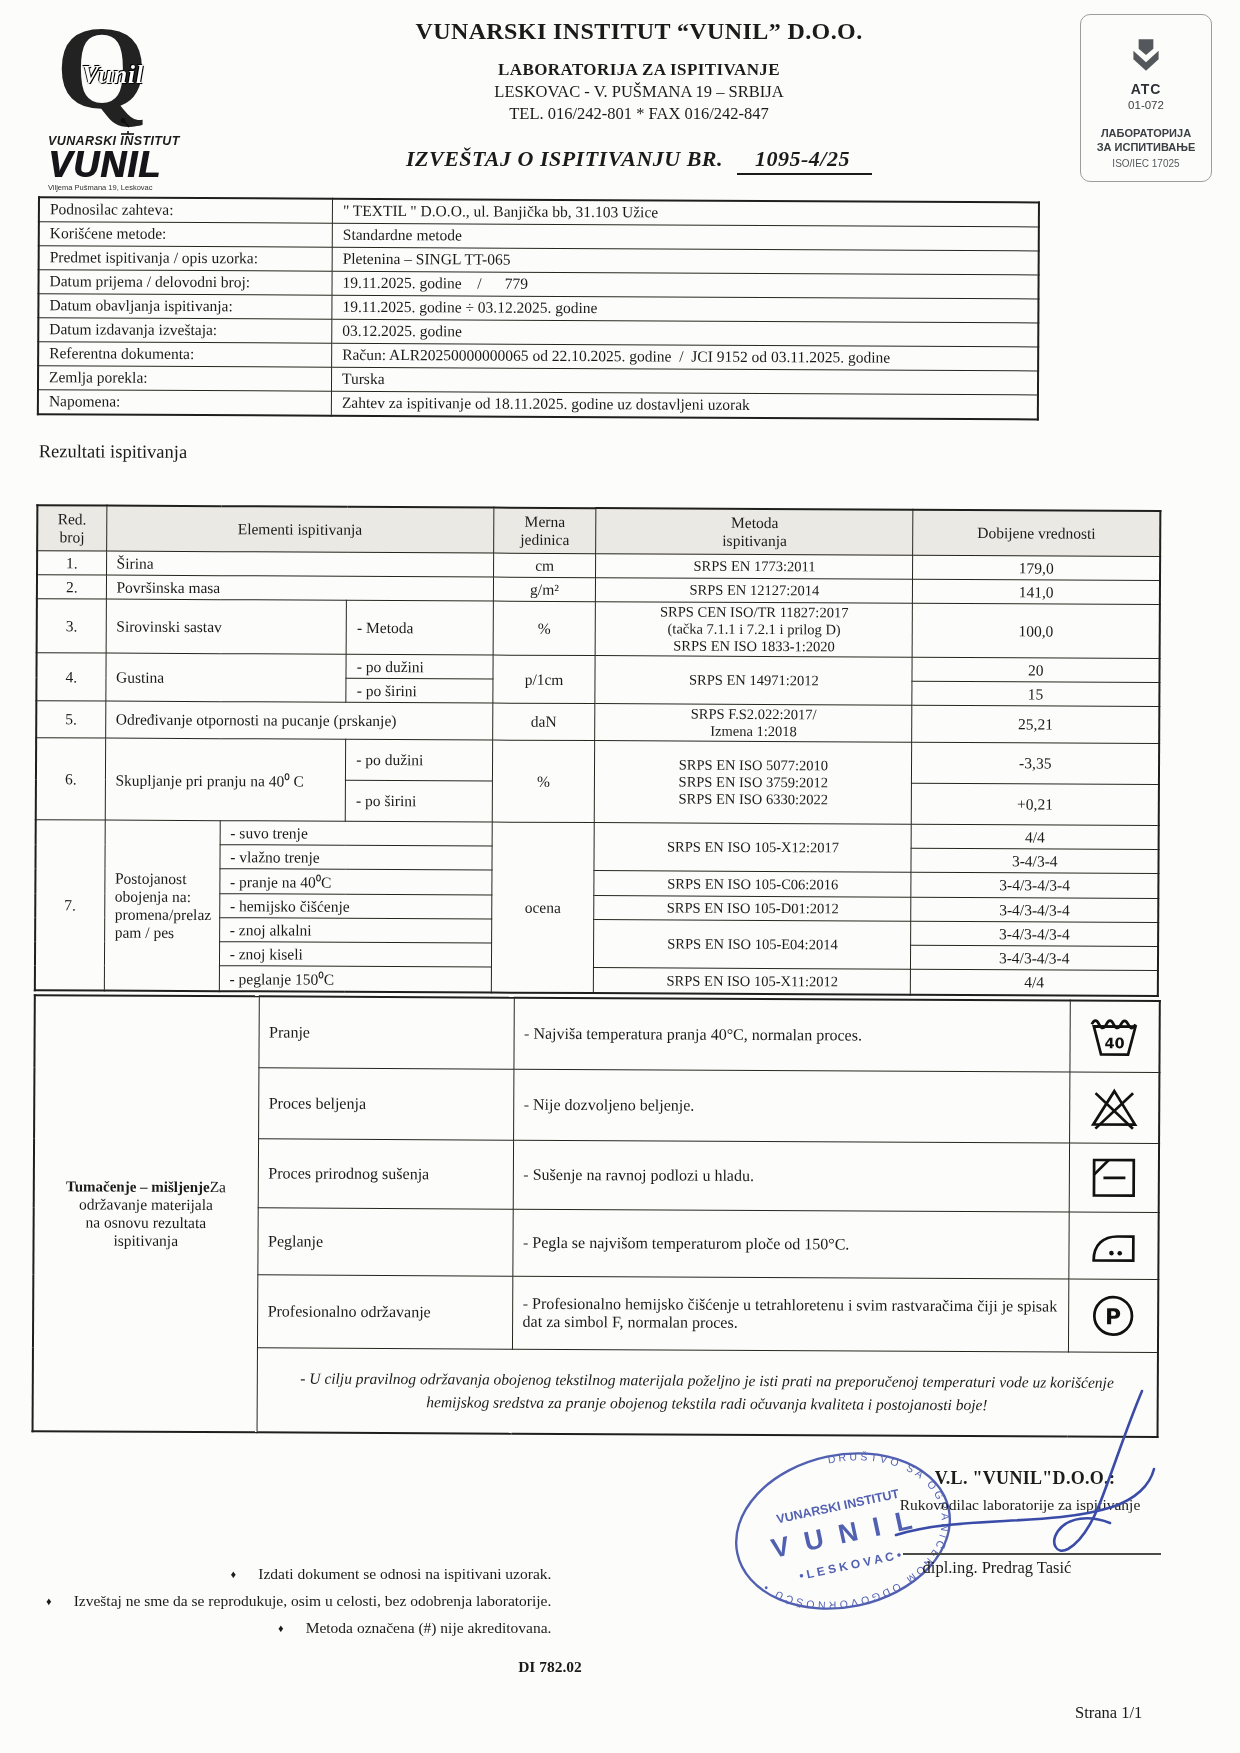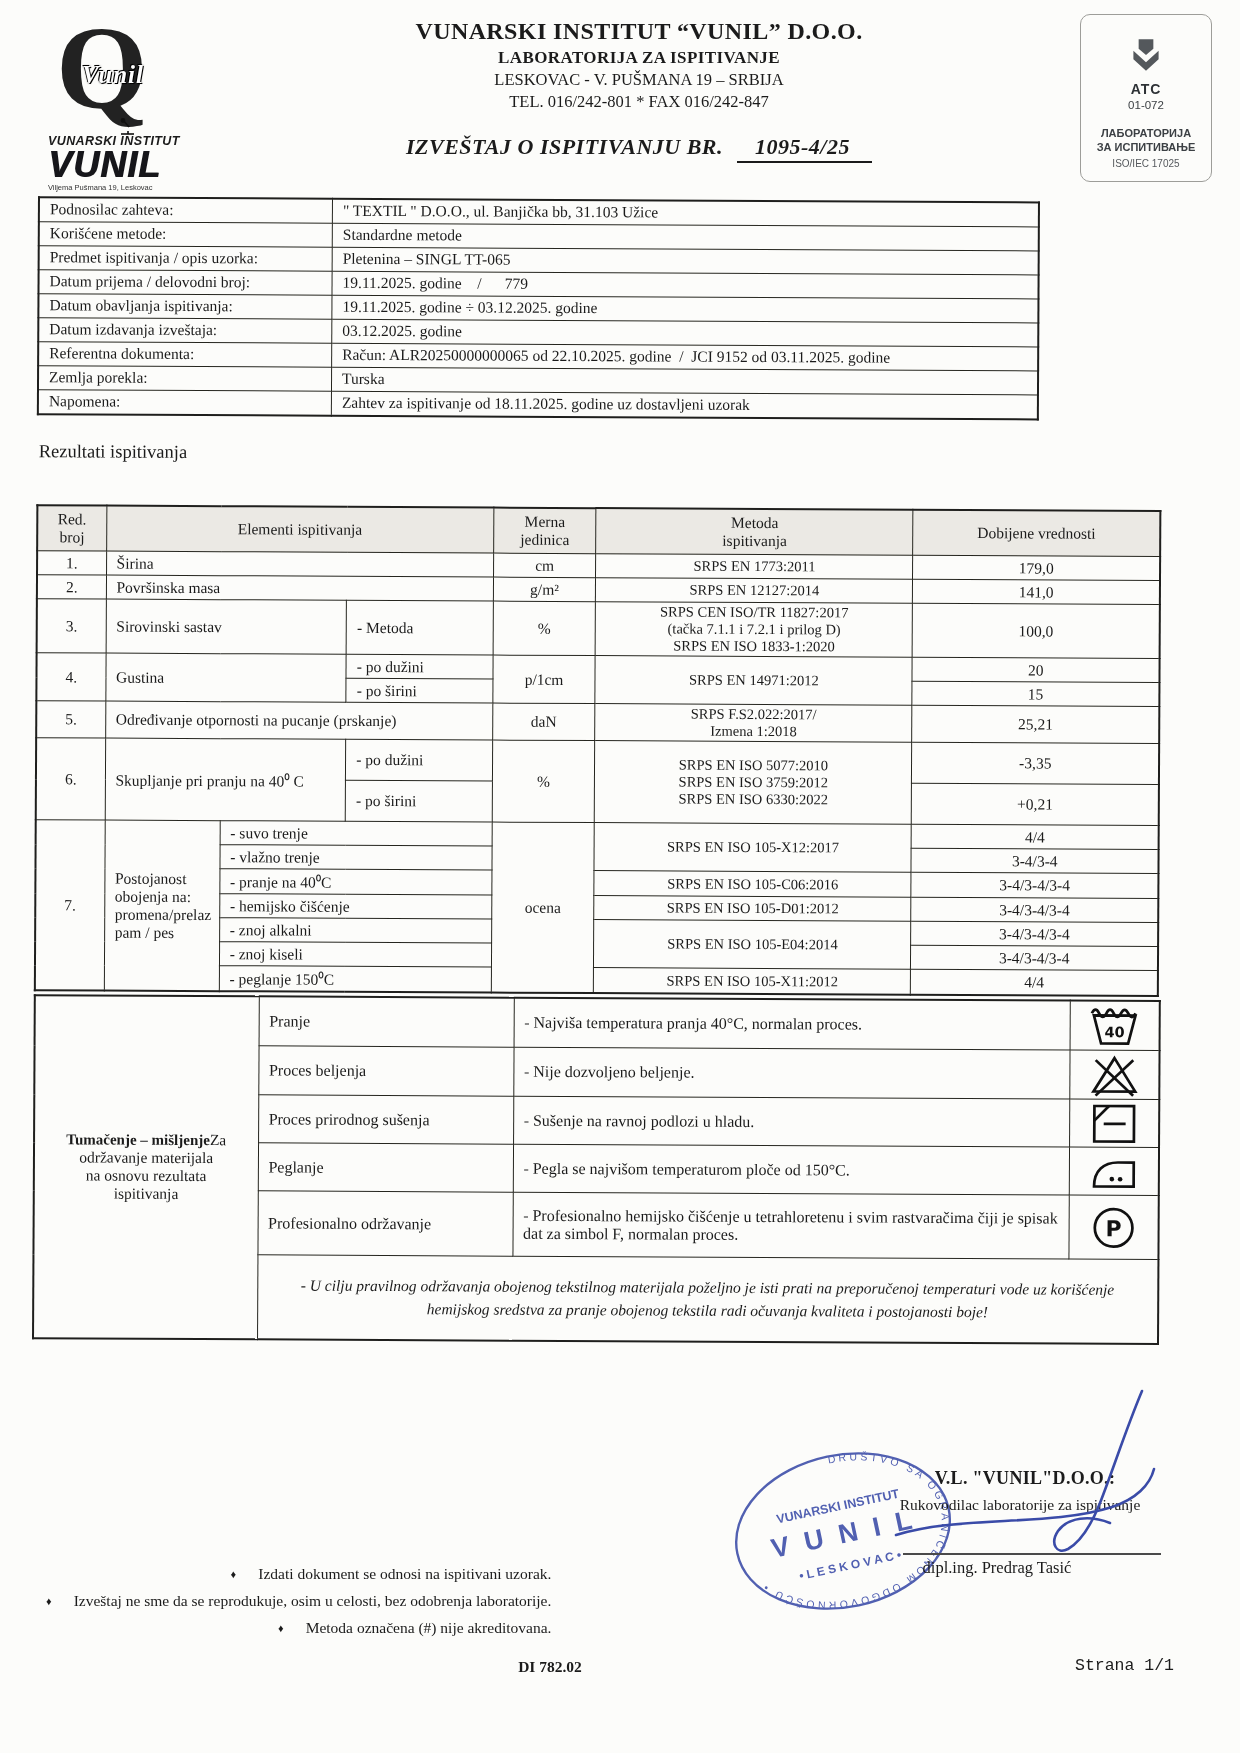--- a/index.html
+++ b/index.html
@@ -13,21 +13,21 @@
                text-shadow:0 0 2px #000,1px 1px 0 #000,-1px -1px 0 #000;letter-spacing:1px;}
   .logo-scope{position:absolute;top:28px;left:62px;}
   .logo-cap{font-family:"Liberation Sans",sans-serif;font-style:italic;font-weight:bold;
             font-size:12.5px;margin-top:6px;letter-spacing:.4px;}
   .logo-word{font-family:"Liberation Sans",sans-serif;font-style:italic;font-weight:bold;
              font-size:36px;line-height:.95;letter-spacing:1px;color:#16161a;
              text-shadow:1px 0 0 #16161a;}
   .logo-sub{font-family:"Liberation Sans",sans-serif;font-size:7.5px;color:#333;margin-top:1px;}
   .hdr-center{flex:1;text-align:center;padding-top:8px;}
   .inst-name{font-size:24px;font-weight:bold;letter-spacing:.4px;}
-  .inst-dept{font-size:17px;font-weight:bold;margin-top:3px;letter-spacing:.4px;}
+  .inst-dept{font-size:17px;font-weight:bold;margin-top:15px;letter-spacing:.4px;}
   .inst-line{font-size:16.5px;margin-top:2px;}
   .rpt-title{margin-top:22px;font-size:22px;font-weight:bold;font-style:italic;letter-spacing:.5px;}
   .rpt-num{display:inline-block;border-bottom:2.2px solid #1b1b1b;padding:0 22px 1px 18px;margin-left:14px;}
   .badge{width:132px;height:168px;border:1.4px solid #9d9d99;border-radius:10px;margin-top:4px;
          text-align:center;font-family:"Liberation Sans",sans-serif;color:#3c4044;
          box-sizing:border-box;padding-top:22px;}
   .badge-org{font-weight:bold;font-size:14px;letter-spacing:1px;margin-top:2px;color:#2e3236;}
   .badge-code{font-size:11.5px;margin-top:2px;color:#3c4044;}
   .badge-l{font-size:11px;font-weight:bold;line-height:1.25;margin-top:16px;color:#3c4044;}
   .badge-iso{font-size:10px;margin-top:3px;color:#55595d;}
@@ -44,36 +44,36 @@
   .res th{background:#ebe9e4;font-weight:normal;height:42px;white-space:pre-line;}
   .res td{height:21px;}
   .res .c{text-align:center;}
   .res .pre{white-space:pre-line;}
   .res td.ml{padding-left:10px;}
   .res td.meth{font-size:14.5px;text-align:center;}
   .care{margin:3px 0 0 38px;width:1125px;border:2.6px solid #1f1f1d;table-layout:fixed;}
   .care td{border:1.7px solid #26261f;font-size:16px;padding:3px 10px;}
   .care td.left{text-align:center;font-size:15.5px;white-space:pre-line;}
   .care td.left b{font-size:15px;}
-  .care td.sym{text-align:center;padding:2px;}
+  .care td.sym{text-align:center;padding:13px;}
   .care td.note{font-style:italic;text-align:center;font-size:15.5px;padding:10px 24px;line-height:1.5;}
   .care tr{height:48px;}
   
   .abs{position:absolute;}
   .stamp{left:728px;top:1448px;width:230px;height:166px;transform:rotate(-12deg);opacity:.88;}
   .sigline{left:903px;top:1553px;width:258px;height:2.2px;background:#4a4a4a;}
   .sig-company{left:860px;top:1468px;width:330px;font-size:18px;font-weight:bold;text-align:center;letter-spacing:.3px;}
   .sig-role{left:855px;top:1496px;width:330px;font-size:15.5px;text-align:center;}
   .sig-name{left:868px;top:1558px;width:258px;font-size:16.5px;text-align:center;}
   .sig-svg{left:880px;top:1385px;}
   .bullets{left:46px;top:1565px;font-size:15.5px;text-align:right;}
   .bullet-row{margin-bottom:9px;}
   .diamond{font-size:11px;margin-right:22px;vertical-align:1px;}
   .doc-code{left:430px;top:1658px;width:240px;text-align:center;font-weight:bold;font-size:15.5px;}
-  .pageno{left:1075px;top:1656px;font-size:16.5px;font-family:Liberation Mono, monospace;}
+  .pageno{left:1075px;top:1703px;font-size:16.5px;}
   svg.careicon{display:block;margin:0 auto;}
 </style>
 </head>
 <body>
 
 <div class="page">
 
   <div class="hdr">
     <div class="logo">
       <div class="logo-q">

